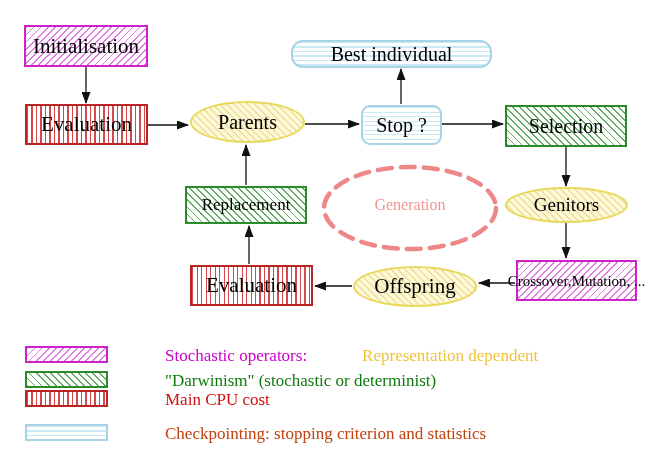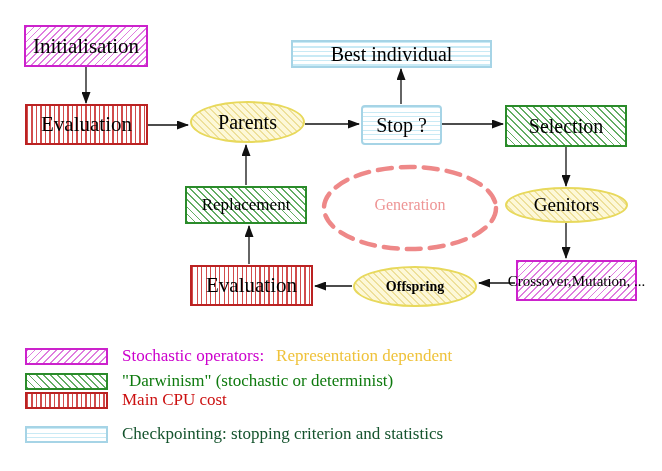--- a/index.html
+++ b/index.html
@@ -24,42 +24,42 @@
   .stripe-cyan { border:2px solid #a6d4e6;
     background:repeating-linear-gradient(180deg,#c9eaf5 0,#c9eaf5 1.3px,transparent 1.3px,transparent 4.5px); }
   .ellipse-yellow { border:2px solid #e8d95c; border-radius:50%;
     background-color:#fdf8d8;
     background-image:repeating-linear-gradient(45deg,#eee09a 0,#eee09a 1.4px,transparent 1.4px,transparent 5px); }
 
   
   .n-init   { left:24px;  top:25px;  width:124px; height:42px; font-size:21px; }
   .n-evalt  { left:25px;  top:104px; width:123px; height:41px; font-size:21px; }
   .n-parents{ left:190px; top:101px; width:115px; height:42px; font-size:20px; }
-  .n-best   { left:291px; top:40px;  width:201px; height:28px; font-size:20px; }
-  .n-stop   { left:361px; top:105px; width:81px;  height:40px; font-size:20px; border-radius:4px; }
+  .n-best   { left:291px; top:40px;  width:201px; height:28px; font-size:20px;border-radius:12px; }
+  .n-stop   { left:361px; top:105px; width:81px;  height:40px; font-size:20px; border-radius:9px; }
   .n-sel    { left:505px; top:105px; width:122px; height:42px; font-size:20px; }
   .n-gen    { left:505px; top:187px; width:123px; height:36px; font-size:19px; }
   .n-cross  { left:516px; top:260px; width:121px; height:41px; font-size:15px; flex-direction:row; line-height:1.2; }
-  .n-off    { left:353px; top:266px; width:124px; height:41px; font-size:14px;font-weight:bold; }
+  .n-off    { left:353px; top:266px; width:124px; height:41px; font-size:21px; }
   .n-evalb  { left:190px; top:265px; width:123px; height:41px; font-size:21px; }
   .n-repl   { left:185px; top:186px; width:122px; height:38px; font-size:17px; }
   .generation-label {
     position:absolute; left:322px; top:196px; width:176px;
     font-size:16px; color:#ee9595; text-align:center; white-space:nowrap;
   }
 
   
-  .lrow { position:absolute; left:25px; display:flex; align-items:center; font-size:17px; white-space:nowrap; }
+  .lrow { position:absolute; left:25px; display:flex; font-size:17px; white-space:nowrap;gap:43px; }
   .lr1 { top:346px; } .lr2 { top:371px; } .lr3 { top:390px; } .lr4 { top:424px; }
   .swatch { display:inline-block; width:83px; height:17px; box-sizing:border-box; margin-right:14px; flex:0 0 auto; }
   .t-magenta { color:#cc00cc; }
   .t-gold    { color:#efc23a; margin-left:12px; }
   .t-green   { color:#0e7a0e; }
   .t-red     { color:#cc1111; }
-  .t-cyan    { color:#14532d; }
+  .t-cyan    { color:#c2410c; }
 </style>
 </head>
 <body>
 
 <div class="canvas">
 
   <svg class="overlay" viewBox="0 0 662 471">
     <defs>
       <marker id="ah" markerWidth="12" markerHeight="9" refX="11" refY="4.5" orient="auto" markerUnits="userSpaceOnUse">
         <path d="M0,0 L12,4.5 L0,9 z" fill="#111"></path>

